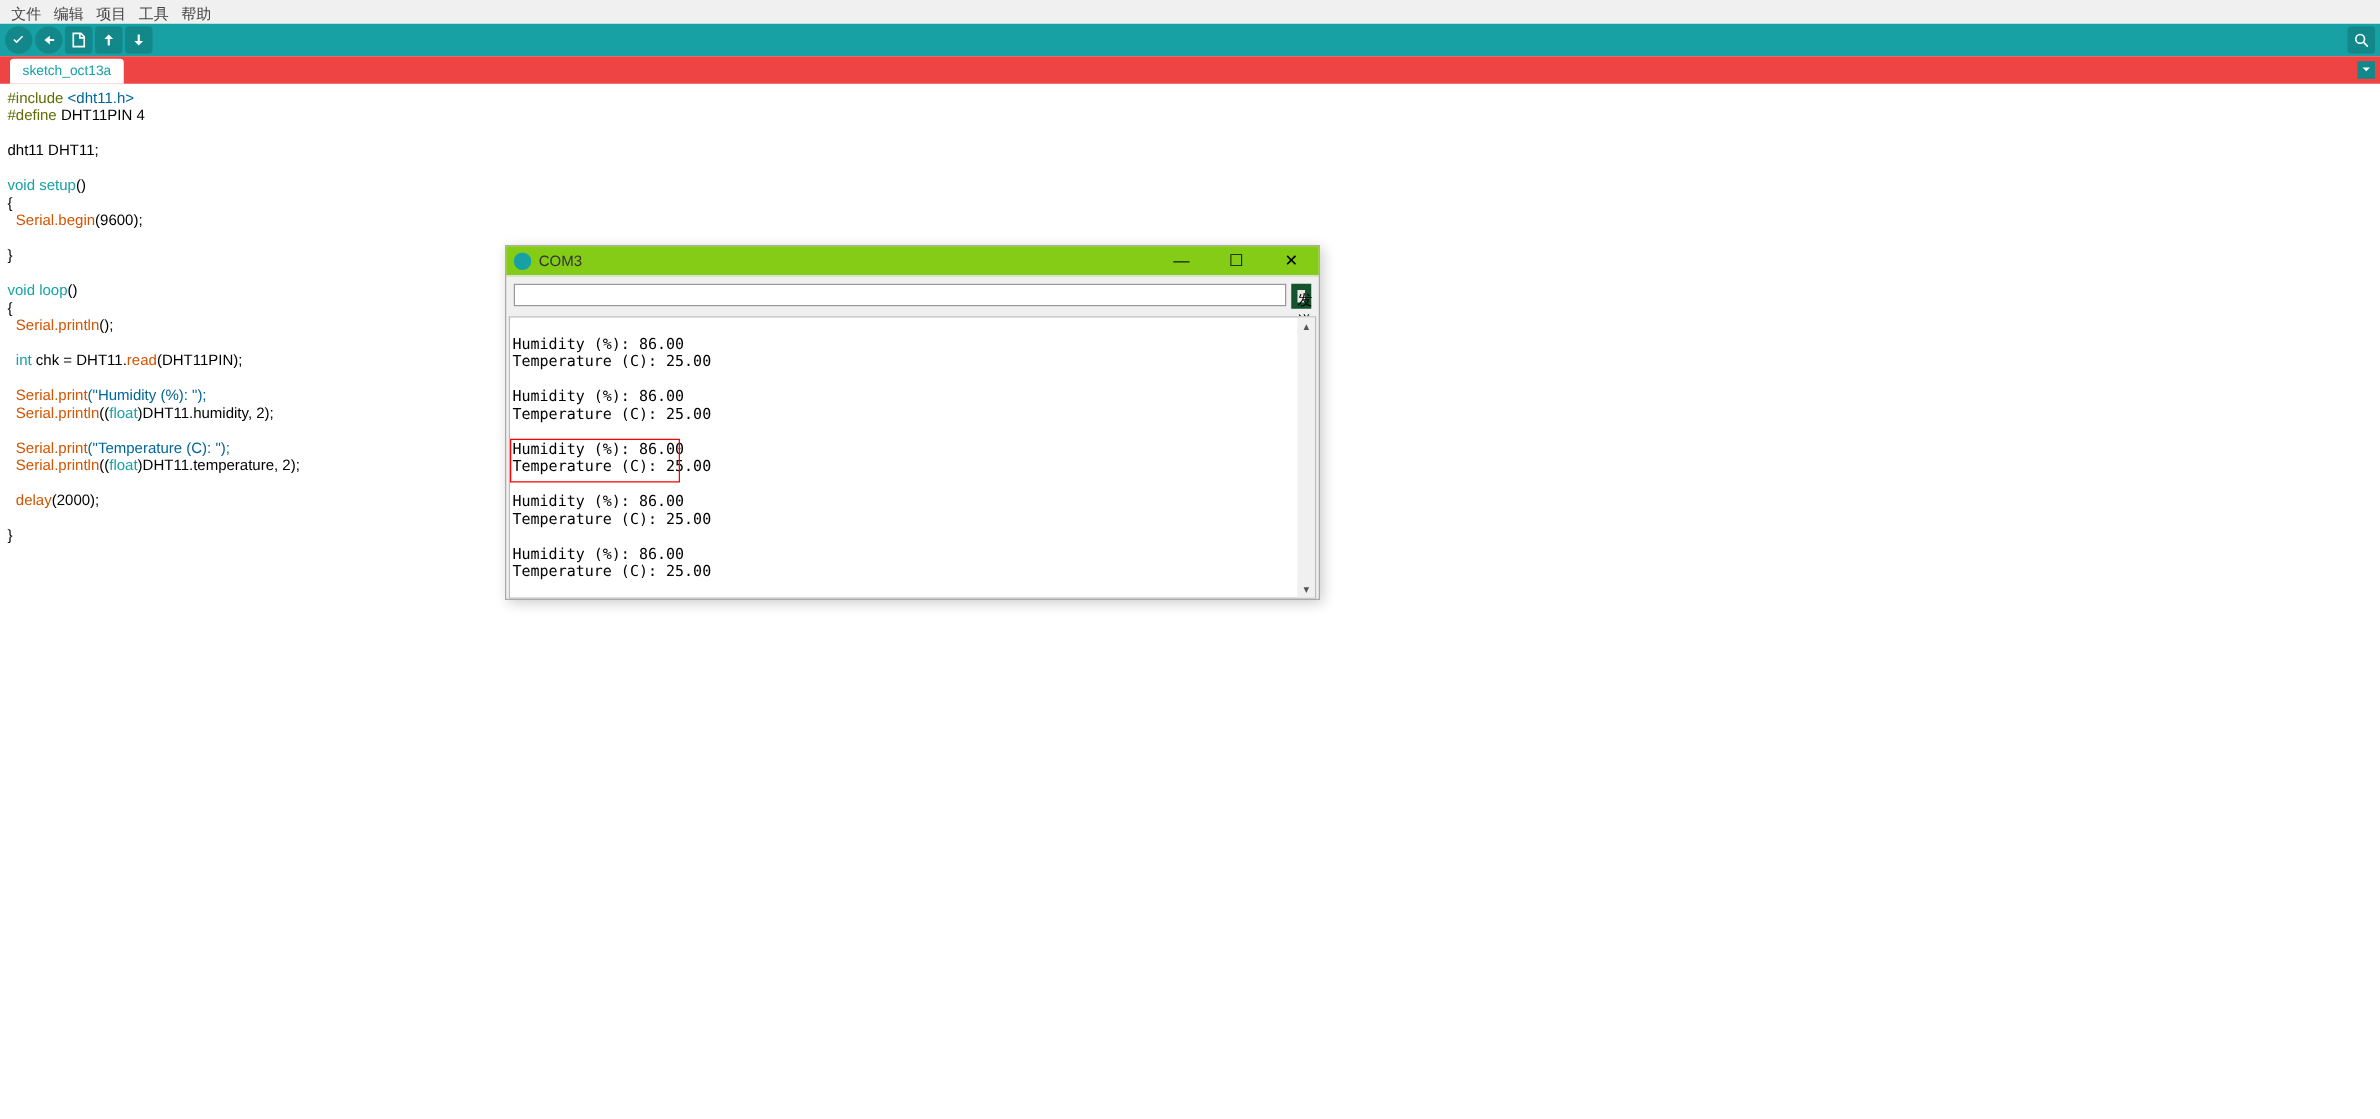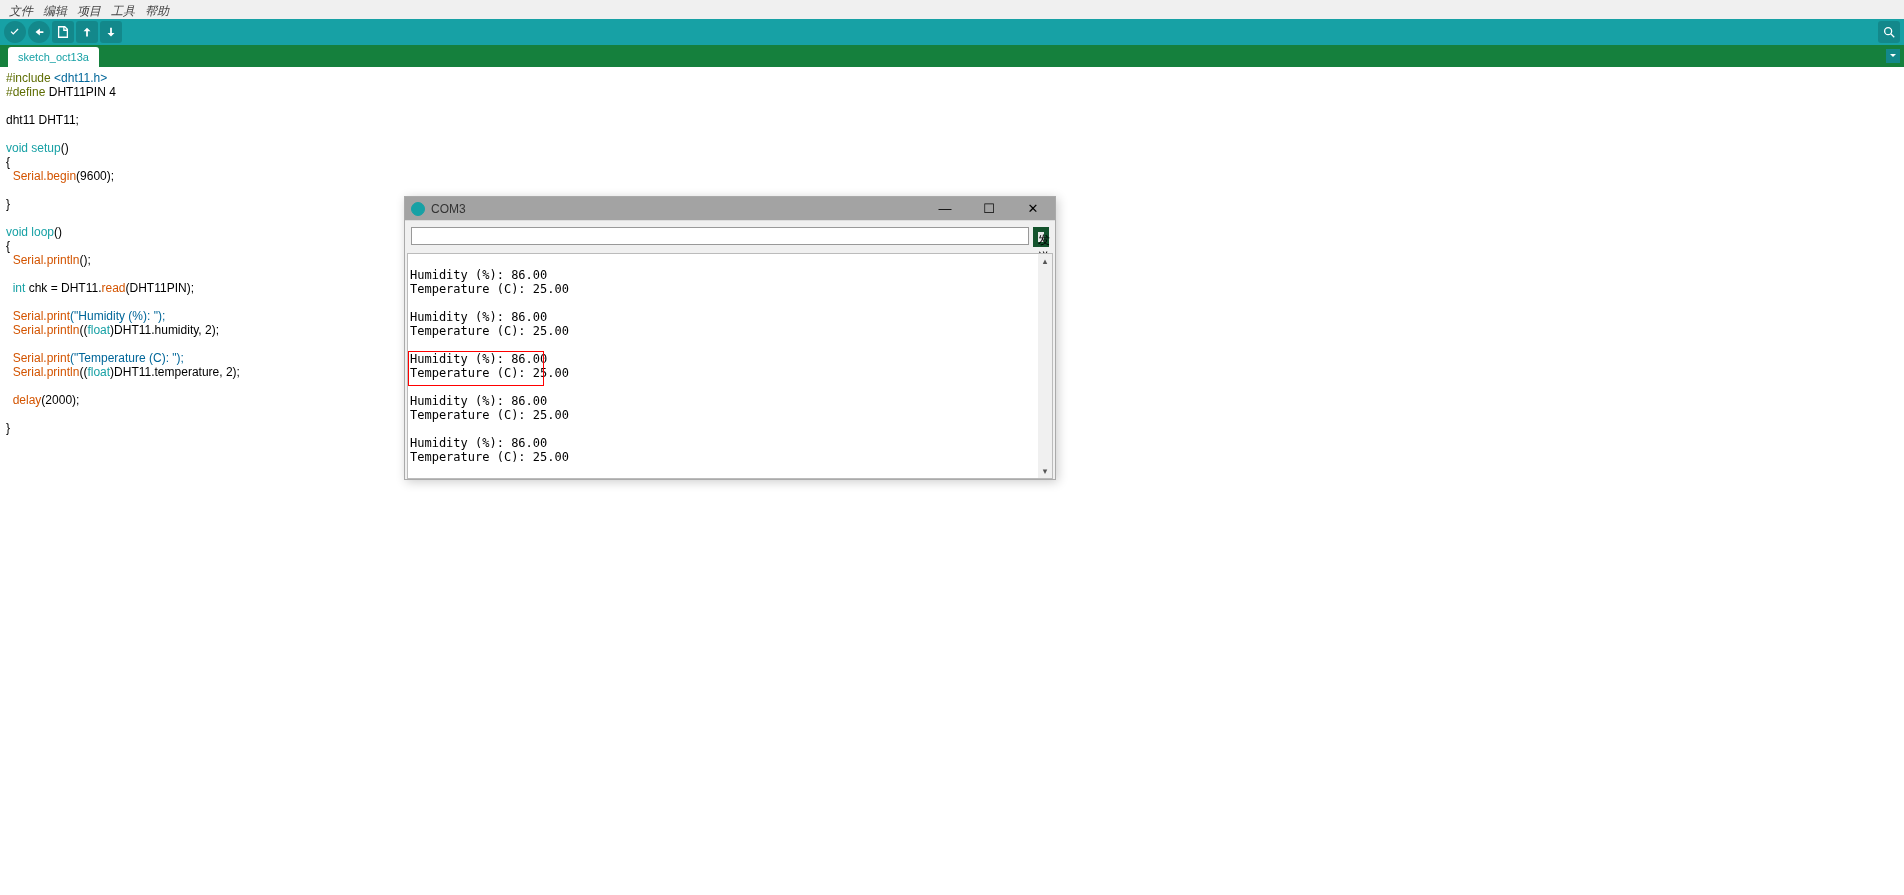--- a/index.html
+++ b/index.html
@@ -1,38 +1,38 @@
 <!DOCTYPE html>
 <html><head>
 <meta charset="utf-8">
 <style>
 * { box-sizing: border-box; margin: 0; padding: 0; }
 body { font-family: "Microsoft YaHei", Arial, sans-serif; font-size: 12px; background: #fff; overflow: hidden; }
 
 .menubar { height: 19px; background: #f0f0f0; padding: 3px 6px; display: flex; gap: 4px; font-size: 12px; color: #444; }
-.menubar span { cursor: default; padding: 0 3px; font-style: italic; }
+.menubar span { cursor: default; padding: 0 3px; }
 
 .toolbar { height: 26px; background: #17a1a5; display: flex; align-items: center; padding: 0 4px; gap: 2px; position: relative; }
 .toolbar .btn { width: 22px; height: 22px; background: #13888b; border-radius: 3px; display: flex; align-items: center; justify-content: center; cursor: pointer; }
 .toolbar .btn.round { border-radius: 50%; }
 .toolbar svg { width: 14px; height: 14px; fill: #fff; }
 .toolbar .right { margin-left: auto; }
 
-.tabbar { height: 22px; background: #15803d; display: flex; align-items: flex-end; padding-left: 8px; position: relative; }
+.tabbar { height: 22px; background: #ef4444; display: flex; align-items: flex-end; padding-left: 8px; position: relative; }
 .tabbar .tab { background: #fff; color: #17a1a5; font-size: 11px; padding: 4px 10px; border-top-left-radius: 3px; border-top-right-radius: 3px; cursor: pointer; }
 .tabbar .dropdown { position: absolute; right: 4px; top: 4px; width: 14px; height: 14px; background: #13888b; display: flex; align-items: center; justify-content: center; cursor: pointer; }
 
 .editor { padding: 4px 6px; font-family: Liberation Sans, sans-serif; font-size: 12px; line-height: 14px; white-space: pre; }
 .kw { color: #17a1a5; }
 .pp { color: #5e6d03; }
 .func { color: #d35400; }
 .str { color: #006699; }
 
 .serial-window { position: absolute; left: 404px; top: 196px; width: 652px; background: #f0f0f0; border: 1px solid #aaa; box-shadow: 2px 2px 10px rgba(0,0,0,0.2); }
-.sw-title { height: 24px; background: #a3a3a3; display: flex; align-items: center; padding: 0 6px; border-bottom: 1px solid #ddd; justify-content: center; }
+.sw-title { height: 24px; background: #84cc16; display: flex; align-items: center; padding: 0 6px; border-bottom: 1px solid #ddd; justify-content: center; }
 .sw-title .icon { width: 14px; height: 14px; border-radius: 50%; border: 1px solid #17a1a5; background: #17a1a5; margin-right: 6px; display: flex; align-items: center; justify-content: center; }
 .sw-title .name { font-size: 12px; color: #333; }
 .sw-title .winbtns { margin-left: auto; display: flex; gap: 20px; padding-right: 4px; }
 .sw-title .winbtn { width: 24px; height: 20px; display: flex; align-items: center; justify-content: center; cursor: pointer; font-size: 13px; }
 
 .sw-input-row { padding: 6px 6px; display: flex; gap: 4px; }
 .sw-input-row input { flex: 1; height: 18px; border: 1px solid #999; padding: 0 4px; font-size: 12px; }
 .sw-input-row button { height: 20px; width: 16px; font-size: 12px; background: #e8e8e8; border: 5px solid #14532d; cursor: pointer; }
 
 .sw-output { background: #fff; border: 1px solid #bbb; margin: 0 2px; height: 226px; position: relative; overflow: hidden; }

